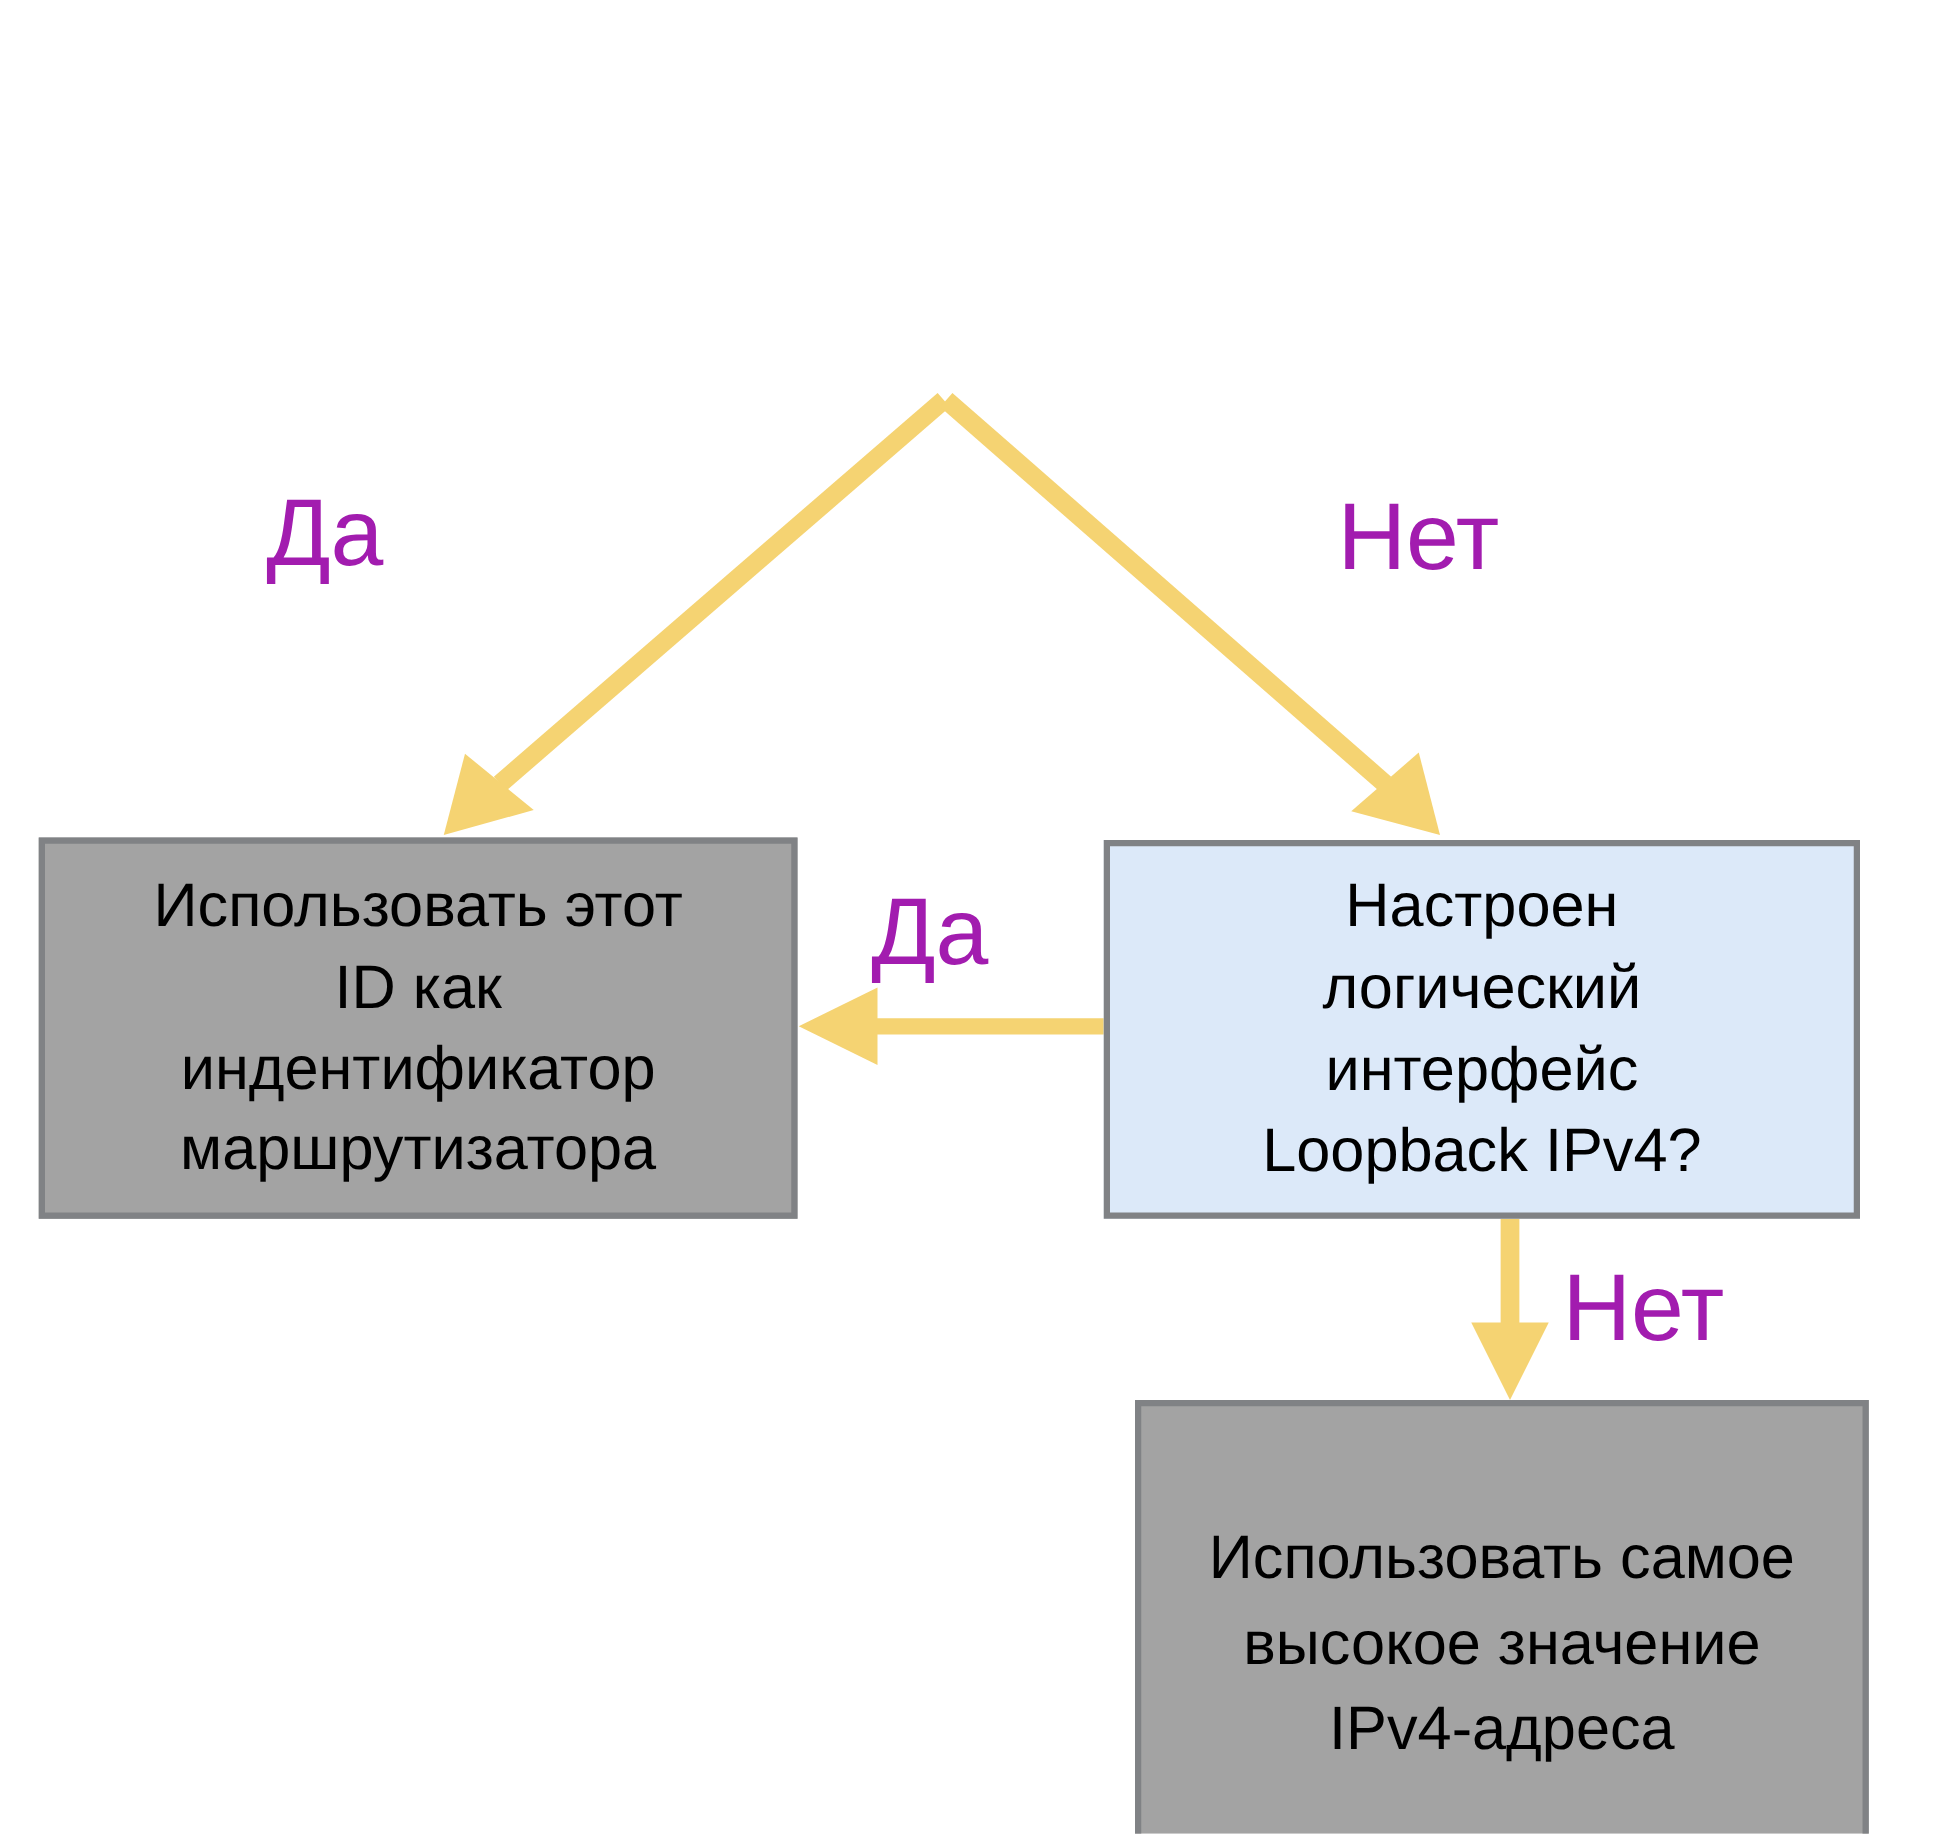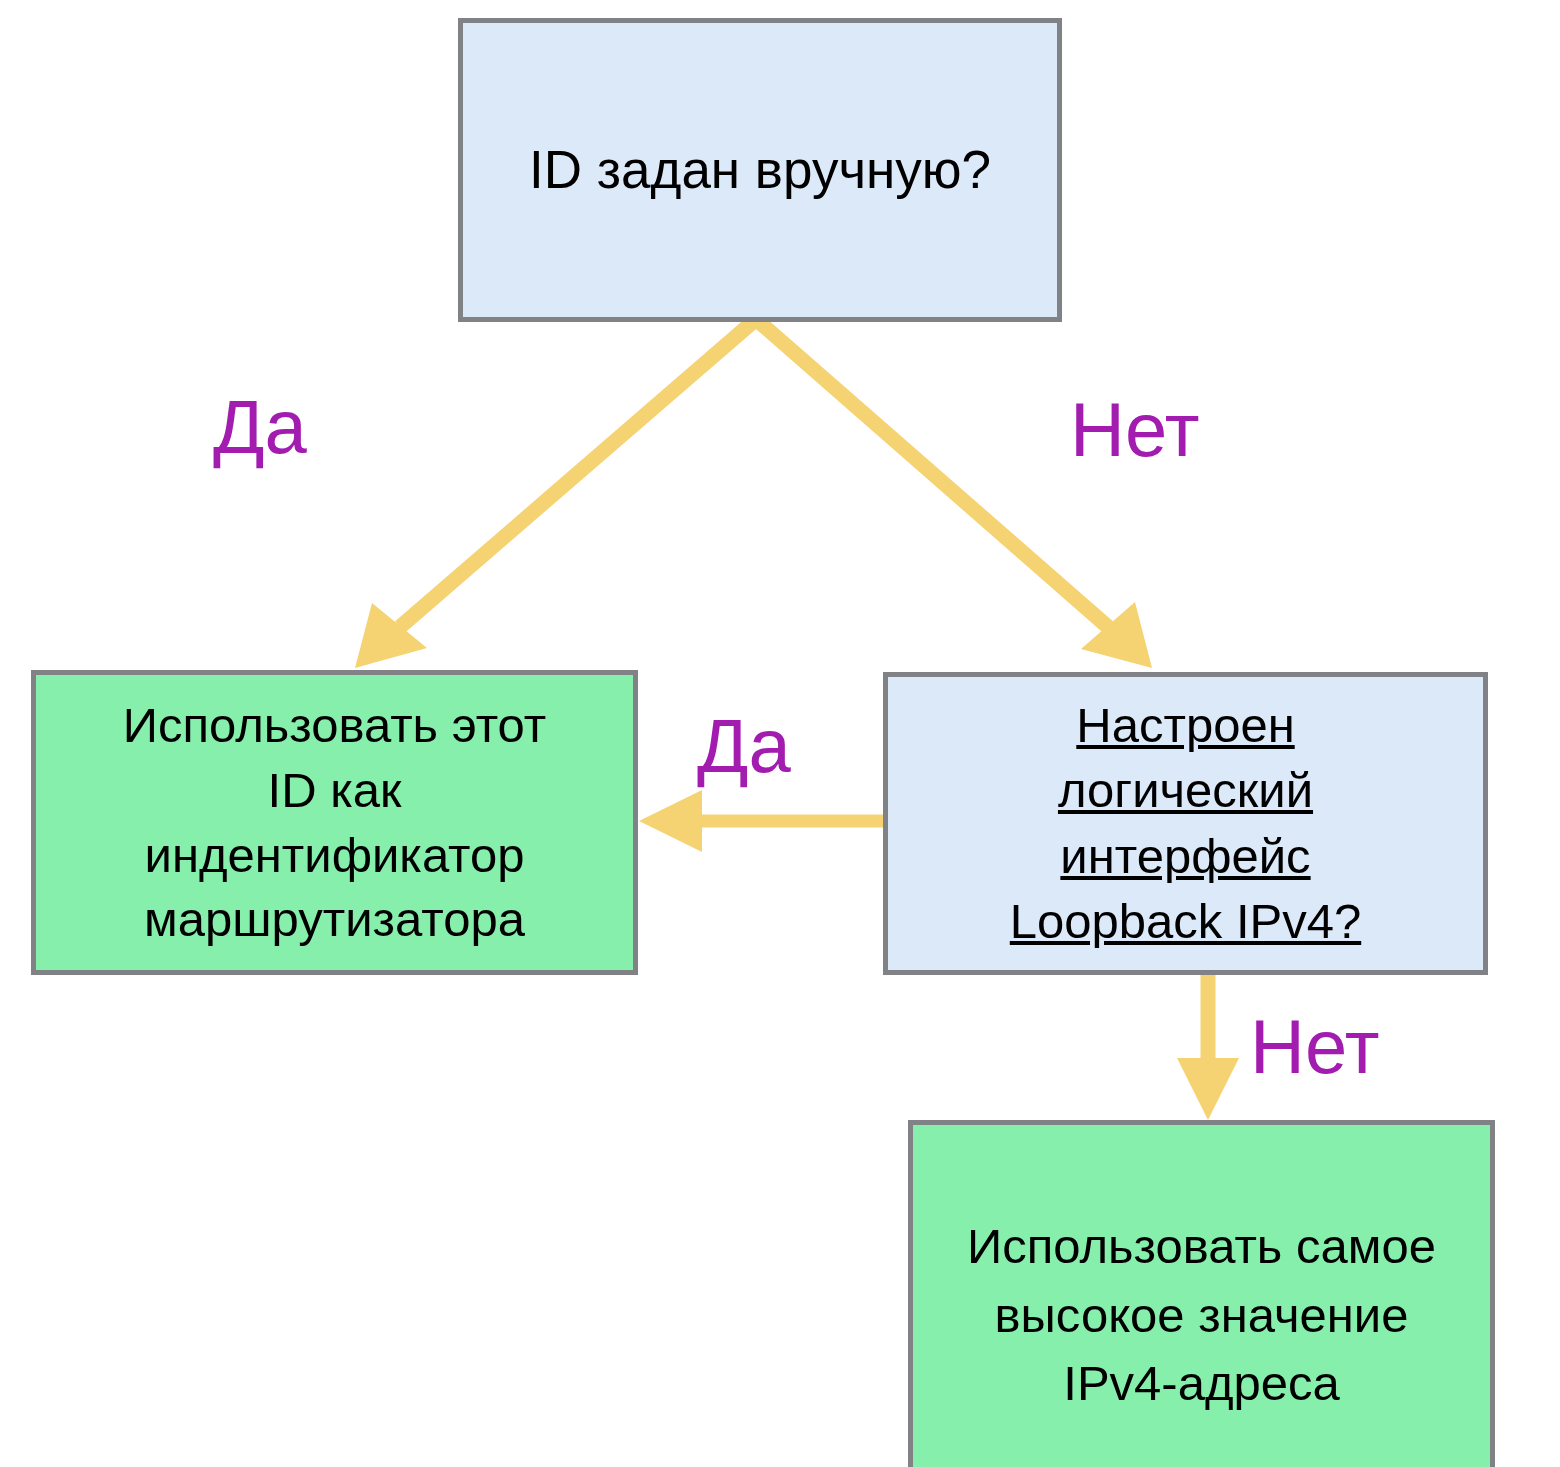--- a/index.html
+++ b/index.html
@@ -36,21 +36,21 @@
     text-align: center;
     color: #000000;
     line-height: 1.30;
     white-space: pre-line;
     letter-spacing: 0px;
   }
   .node-decision {
     background: #dce9f9;
   }
   .node-action {
-    background: #86efac;
+    background: #a3a3a3;
   }
   .node-text {
     display: block;
     width: 100%;
     padding: 0 6px;
     box-sizing: border-box;
   }
 
   
   #node-id-manual {
@@ -68,21 +68,20 @@
     font-size: 49px;
     line-height: 1.32;
   }
   #node-loopback {
     left: 883px;
     top: 672px;
     width: 605px;
     height: 303px;
     font-size: 49px;
     line-height: 1.33;
-    text-decoration: underline;
   }
   #node-highest-ipv4 {
     left: 908px;
     top: 1120px;
     width: 587px;
     height: 390px;
     font-size: 49px;
     line-height: 1.40;
   }
 
@@ -132,23 +131,20 @@
       <line x1="883" y1="821" x2="700" y2="821" stroke="#f5d372" stroke-width="13" stroke-linecap="butt"></line>
       <polygon points="639,821 702,790 702,852" fill="#f5d372"></polygon>
     </g>
 
     <g>
       <line x1="1208" y1="975" x2="1208" y2="1075" stroke="#f5d372" stroke-width="15" stroke-linecap="butt"></line>
       <polygon points="1208,1120 1177,1058 1239,1058" fill="#f5d372"></polygon>
     </g>
   </svg>
 
-  <div class="node node-decision" id="node-id-manual">
-    <span class="node-text">ID задан вручную?</span>
-  </div>
 
   <div class="node node-action" id="node-use-this-id">
     <span class="node-text">Использовать этот
 ID как
 индентификатор
 маршрутизатора</span>
   </div>
 
   <div class="node node-decision" id="node-loopback">
     <span class="node-text">Настроен

